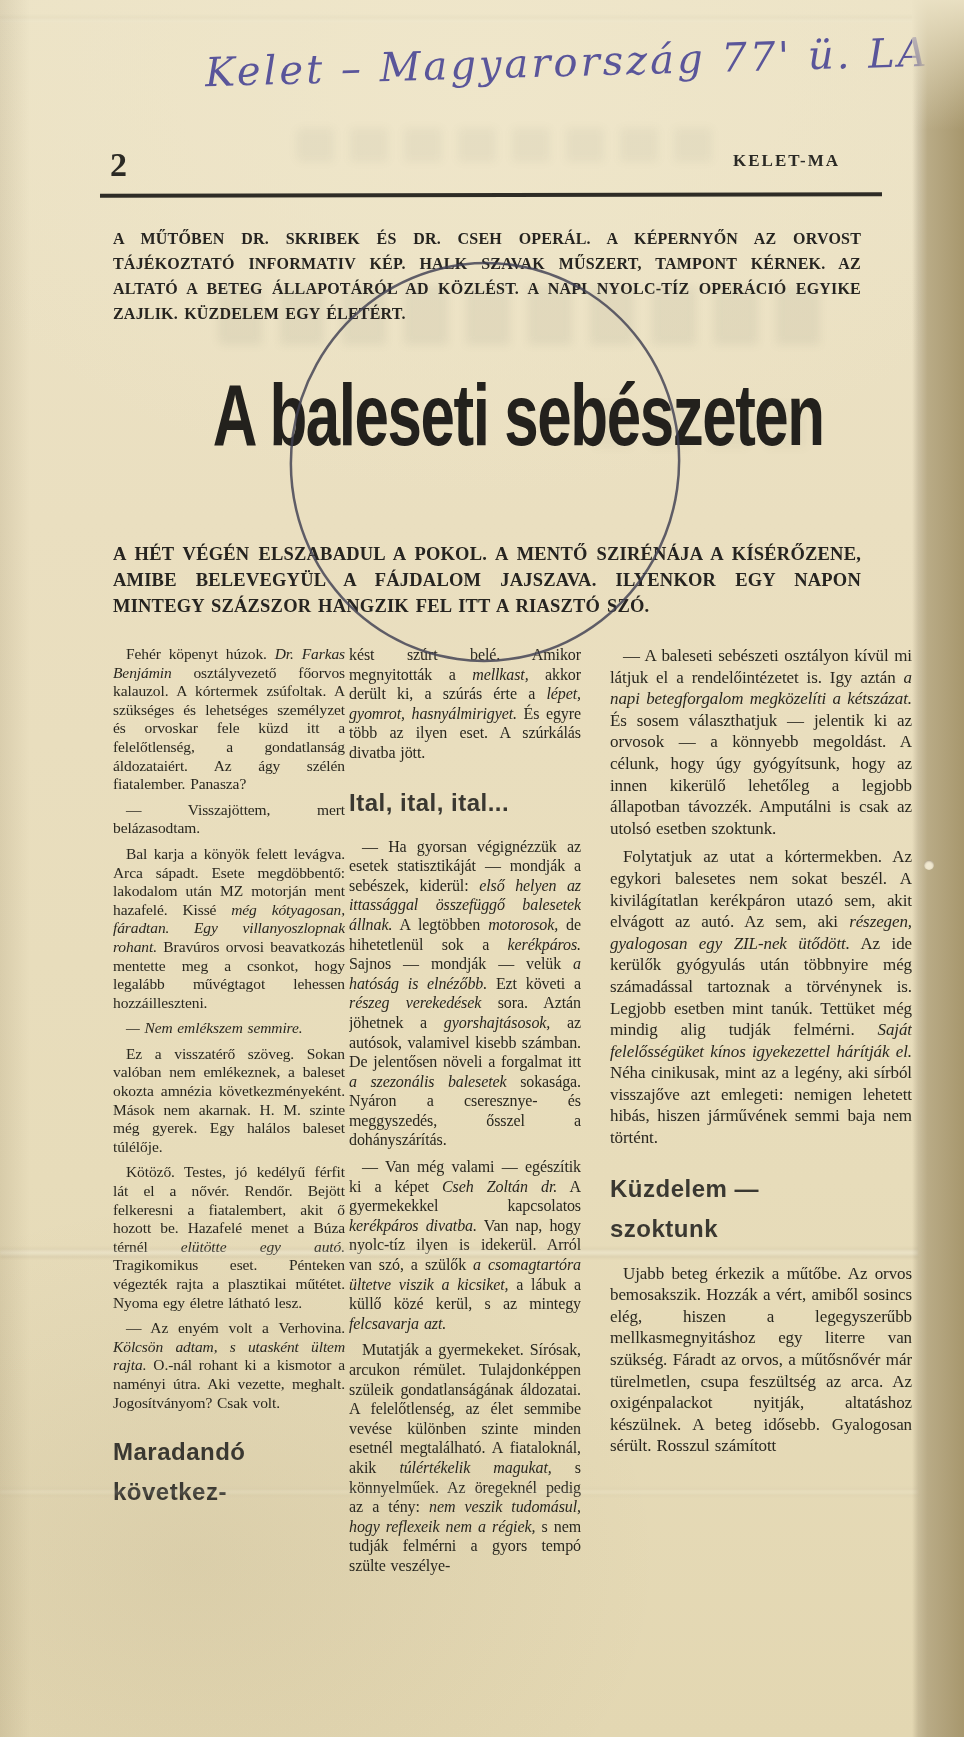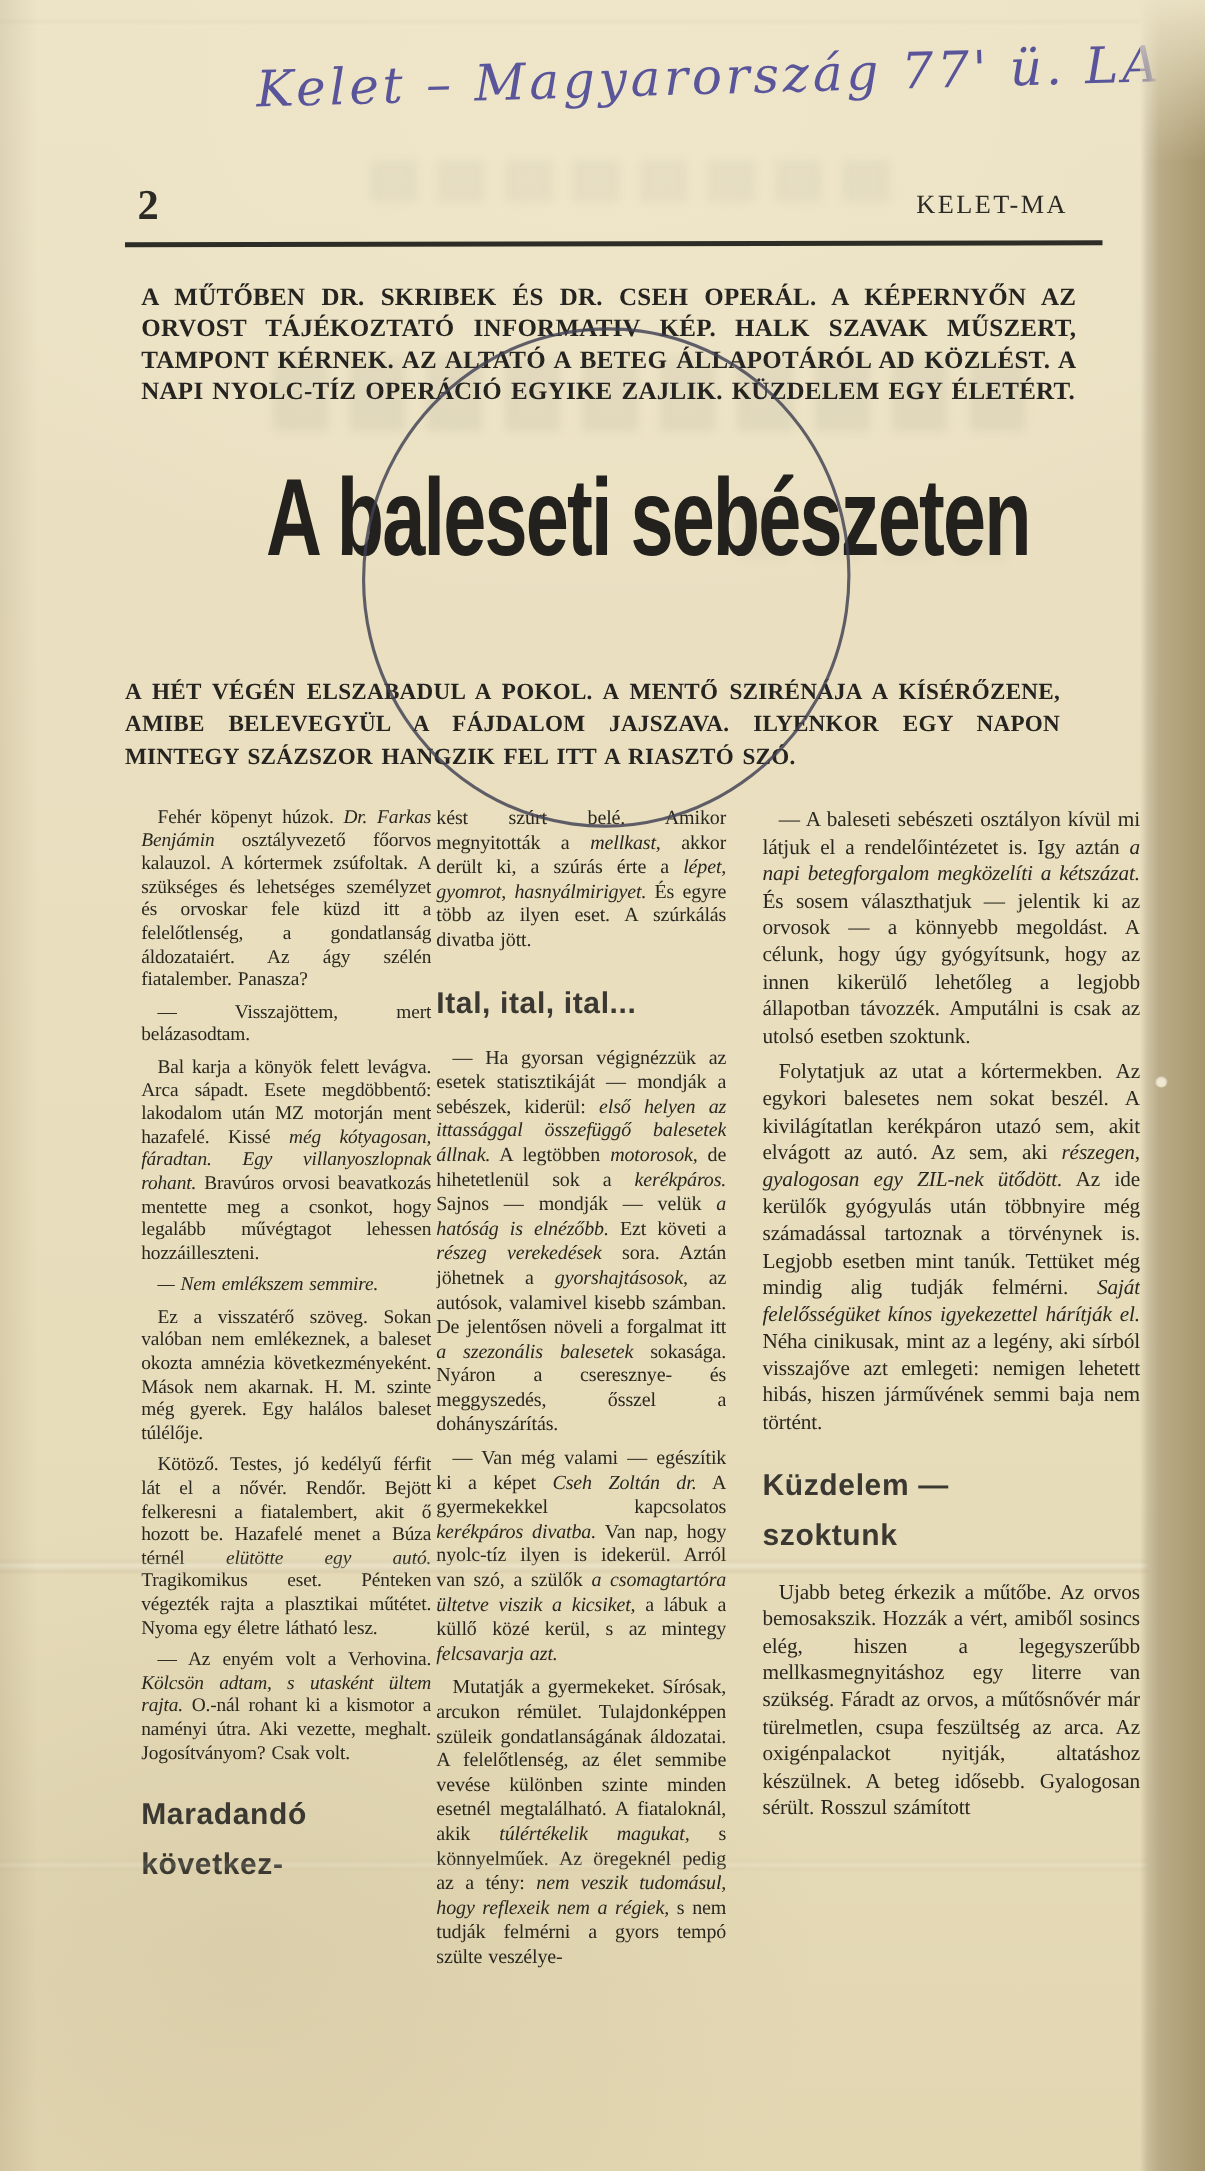--- a/index.html
+++ b/index.html
@@ -22,32 +22,32 @@
 
   .handwriting{
     position:absolute;top:40px;left:205px;width:660px;z-index:2;
     font-family:"DejaVu Serif",serif;font-style:italic;font-weight:400;
     font-size:40px;letter-spacing:3px;color:rgba(64,60,146,.85);
     transform:rotate(-1.6deg);white-space:nowrap;
   }
   .page-number{position:absolute;top:146px;left:110px;z-index:2;
     font-weight:700;font-size:34px;color:#2b2a25;}
   .masthead{position:absolute;top:151px;left:733px;z-index:2;
-    font-weight:400;font-size:21px;letter-spacing:2px;color:#2b2a25;white-space:nowrap;}
+    font-weight:700;font-size:17px;letter-spacing:2px;color:#2b2a25;white-space:nowrap;}
   .header-rule{position:absolute;top:193px;left:100px;width:782px;height:4px;
     background:#2e2c26;z-index:2;transform:rotate(-.12deg);}
 
   .lead{position:absolute;top:226px;left:113px;width:748px;z-index:2;margin:0;
-    font-weight:700;font-size:20px;line-height:25px;text-align:justify;
+    font-weight:700;font-size:16px;line-height:25px;text-align:justify;
     letter-spacing:.2px;word-spacing:2px;color:#262420;}
   .headline{position:absolute;top:374px;left:108px;width:748px;z-index:2;margin:0;
     font-family:"Liberation Sans","DejaVu Sans",sans-serif;font-weight:700;
     font-size:86px;line-height:80px;letter-spacing:-2px;text-align:center;
     color:#23211d;transform:scale(.72,1.02);transform-origin:50% 0;white-space:nowrap;}
-  .subhead{position:absolute;top:541px;left:100px;width:748px;z-index:2;margin:0;
+  .subhead{position:absolute;top:541px;left:113px;width:748px;z-index:2;margin:0;
     font-weight:700;font-size:18.5px;line-height:26px;text-align:justify;
     letter-spacing:.2px;word-spacing:2px;color:#262420;}
 
   .columns{position:absolute;top:645px;left:113px;width:800px;height:1092px;
     display:flex;z-index:2;overflow:hidden;}
   .col{overflow:hidden;}
   .col-1{width:232px;margin-right:4px;font-size:15.5px;line-height:18.6px;}
   .col-2{width:232px;margin-right:29px;font-size:16px;line-height:19.6px;}
   .col-3{width:302px;font-size:17px;line-height:21.6px;}
   .body-p{margin:0 0 7px;text-indent:13px;text-align:justify;

